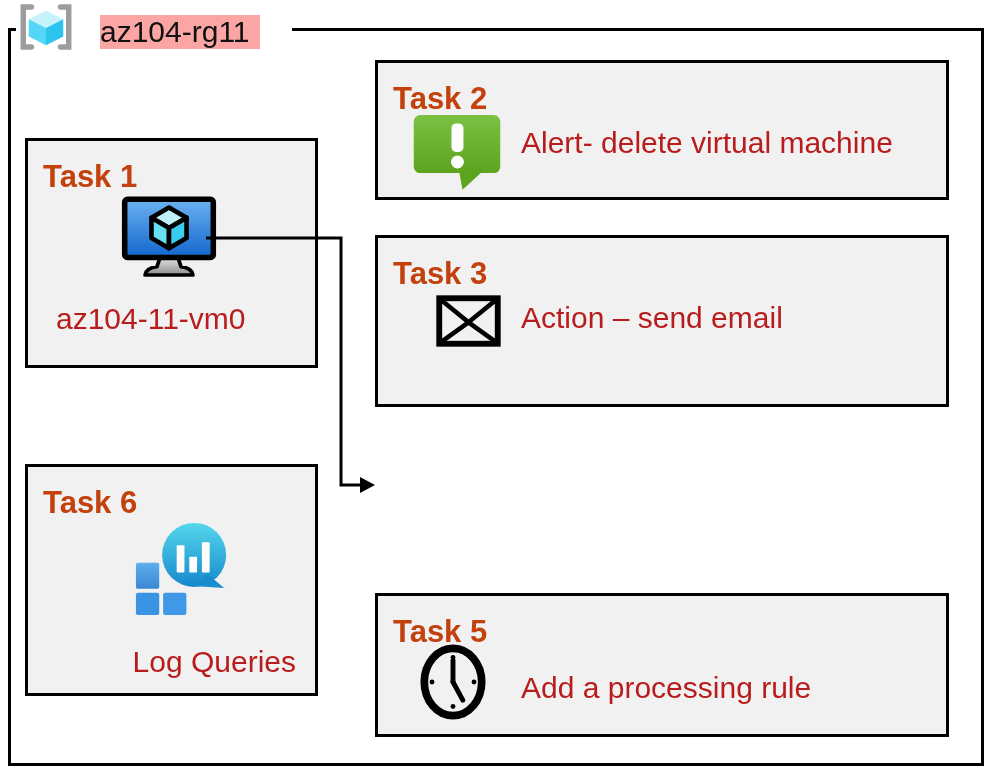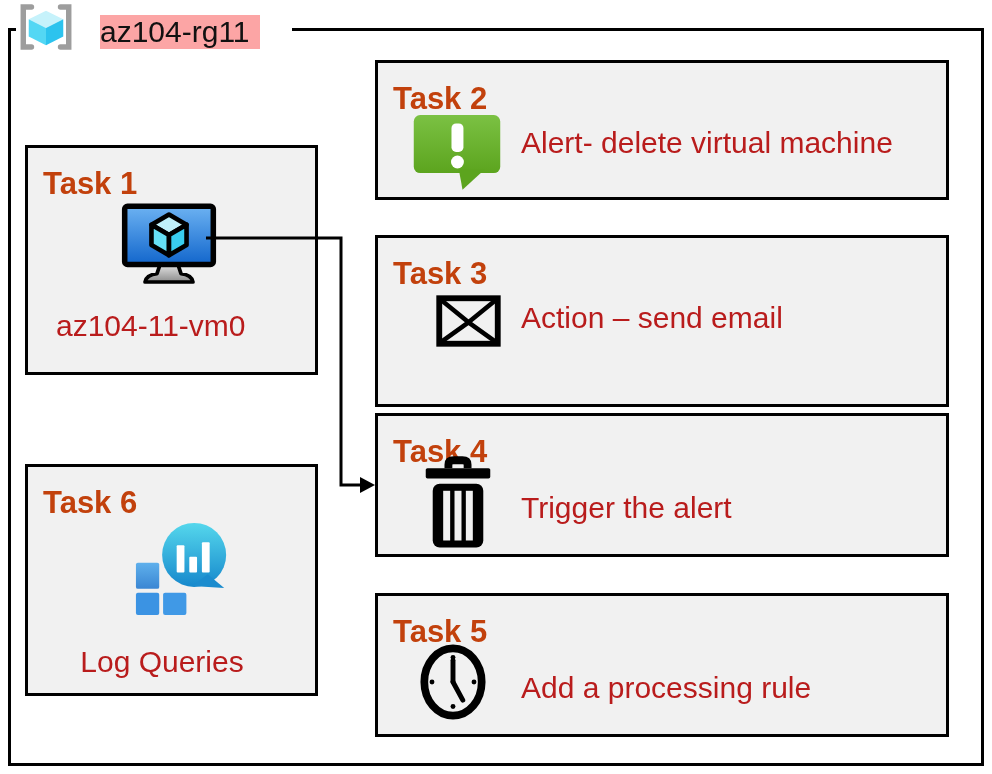--- a/index.html
+++ b/index.html
@@ -23,21 +23,21 @@
   .rg-label{
     position:absolute;left:100px;top:15px;
     font-size:30px;color:#111;line-height:34px;white-space:nowrap;
     background:#fca5a5;padding-right:10px;
   }
   
   .task-box{
     position:absolute;background:#F1F1F1;border:3px solid #000;
     box-sizing:border-box;
   }
-  #t1{left:25px;top:138px;width:293px;height:230px;margin-top:7px;}
+  #t1{left:25px;top:138px;width:293px;height:230px;}
   #t6{left:25px;top:428px;width:293px;height:232px;margin-top:36px;}
   #t2{left:375px;top:60px;width:574px;height:140px;}
   #t3{left:375px;top:235px;width:574px;height:172px;text-decoration:underline;}
   #t4{left:375px;top:413px;width:574px;height:144px;}
   #t5{left:375px;top:593px;width:574px;height:144px;}
   .task-title{
     position:absolute;left:15px;top:20px;
     font-size:31px;font-weight:bold;color:#c2410c;line-height:32px;
     white-space:nowrap;
   }
@@ -51,21 +51,21 @@
   #t2 .task-text{left:143px;top:60px;}
   #t3 .icon-wrap{left:58px;top:53px;}
   #t3 .task-text{left:143px;top:60px;}
   #t4 .icon-wrap{left:46px;top:40px;}
   #t4 .task-text{left:143px;top:72px;}
   #t5 .icon-wrap{left:40px;top:46px;}
   #t5 .task-text{left:143px;top:72px;}
   #t1 .icon-wrap{left:93px;top:55px;}
   #t1 .task-text{left:28px;top:158px;}
   #t6 .icon-wrap{left:106px;top:50px;}
-  #t6 .task-text{left:0;top:175px;width:268px;text-align:center;}
+  #t6 .task-text{left:0;top:175px;width:268px;text-align:right;}
   
   #connector{
     position:absolute;left:0;top:0;width:992px;height:774px;
     pointer-events:none;
   }
 </style>
 </head>
 <body>
 
 <div id="stage">
@@ -161,34 +161,20 @@
     <div class="icon-wrap">
       <svg width="65" height="60" viewBox="0 0 100 80">
         <rect x="5" y="5" width="90" height="70" fill="none" stroke="#000" stroke-width="9"></rect>
         <path d="M7,7 L50,42 L93,7" fill="none" stroke="#000" stroke-width="7" stroke-linejoin="round"></path>
         <path d="M7,73 L50,42 L93,73" fill="none" stroke="#000" stroke-width="7" stroke-linejoin="round"></path>
       </svg>
     </div>
     <div class="task-text">Action – send email</div>
   </div>
 
-  <div class="task-box" id="t4">
-    <div class="task-title">Task 4</div>
-    <div class="icon-wrap">
-      <svg width="68" height="94" viewBox="0 0 78 106">
-        <path d="M28,13 V9 Q28,4 34,4 H44 Q50,4 50,9 V13" fill="none" stroke="#000" stroke-width="9"></path>
-        <rect x="2" y="13" width="74" height="12" rx="2" fill="#000"></rect>
-        <rect x="10" y="31" width="58" height="73" rx="8" fill="#000"></rect>
-        <rect x="22" y="39" width="8" height="57" fill="#F1F1F1"></rect>
-        <rect x="35" y="39" width="8" height="57" fill="#F1F1F1"></rect>
-        <rect x="48" y="39" width="8" height="57" fill="#F1F1F1"></rect>
-      </svg>
-    </div>
-    <div class="task-text">Trigger the alert</div>
-  </div>
 
   <div class="task-box" id="t5">
     <div class="task-title">Task 5</div>
     <div class="icon-wrap">
       <svg width="70" height="80" viewBox="0 0 100 114">
         <ellipse cx="50" cy="57" rx="41" ry="48" fill="none" stroke="#000" stroke-width="11"></ellipse>
         <circle cx="50" cy="22" r="3.5" fill="#000"></circle>
         <circle cx="50" cy="92" r="3.5" fill="#000"></circle>
         <circle cx="20" cy="57" r="3.5" fill="#000"></circle>
         <circle cx="80" cy="57" r="3.5" fill="#000"></circle>

